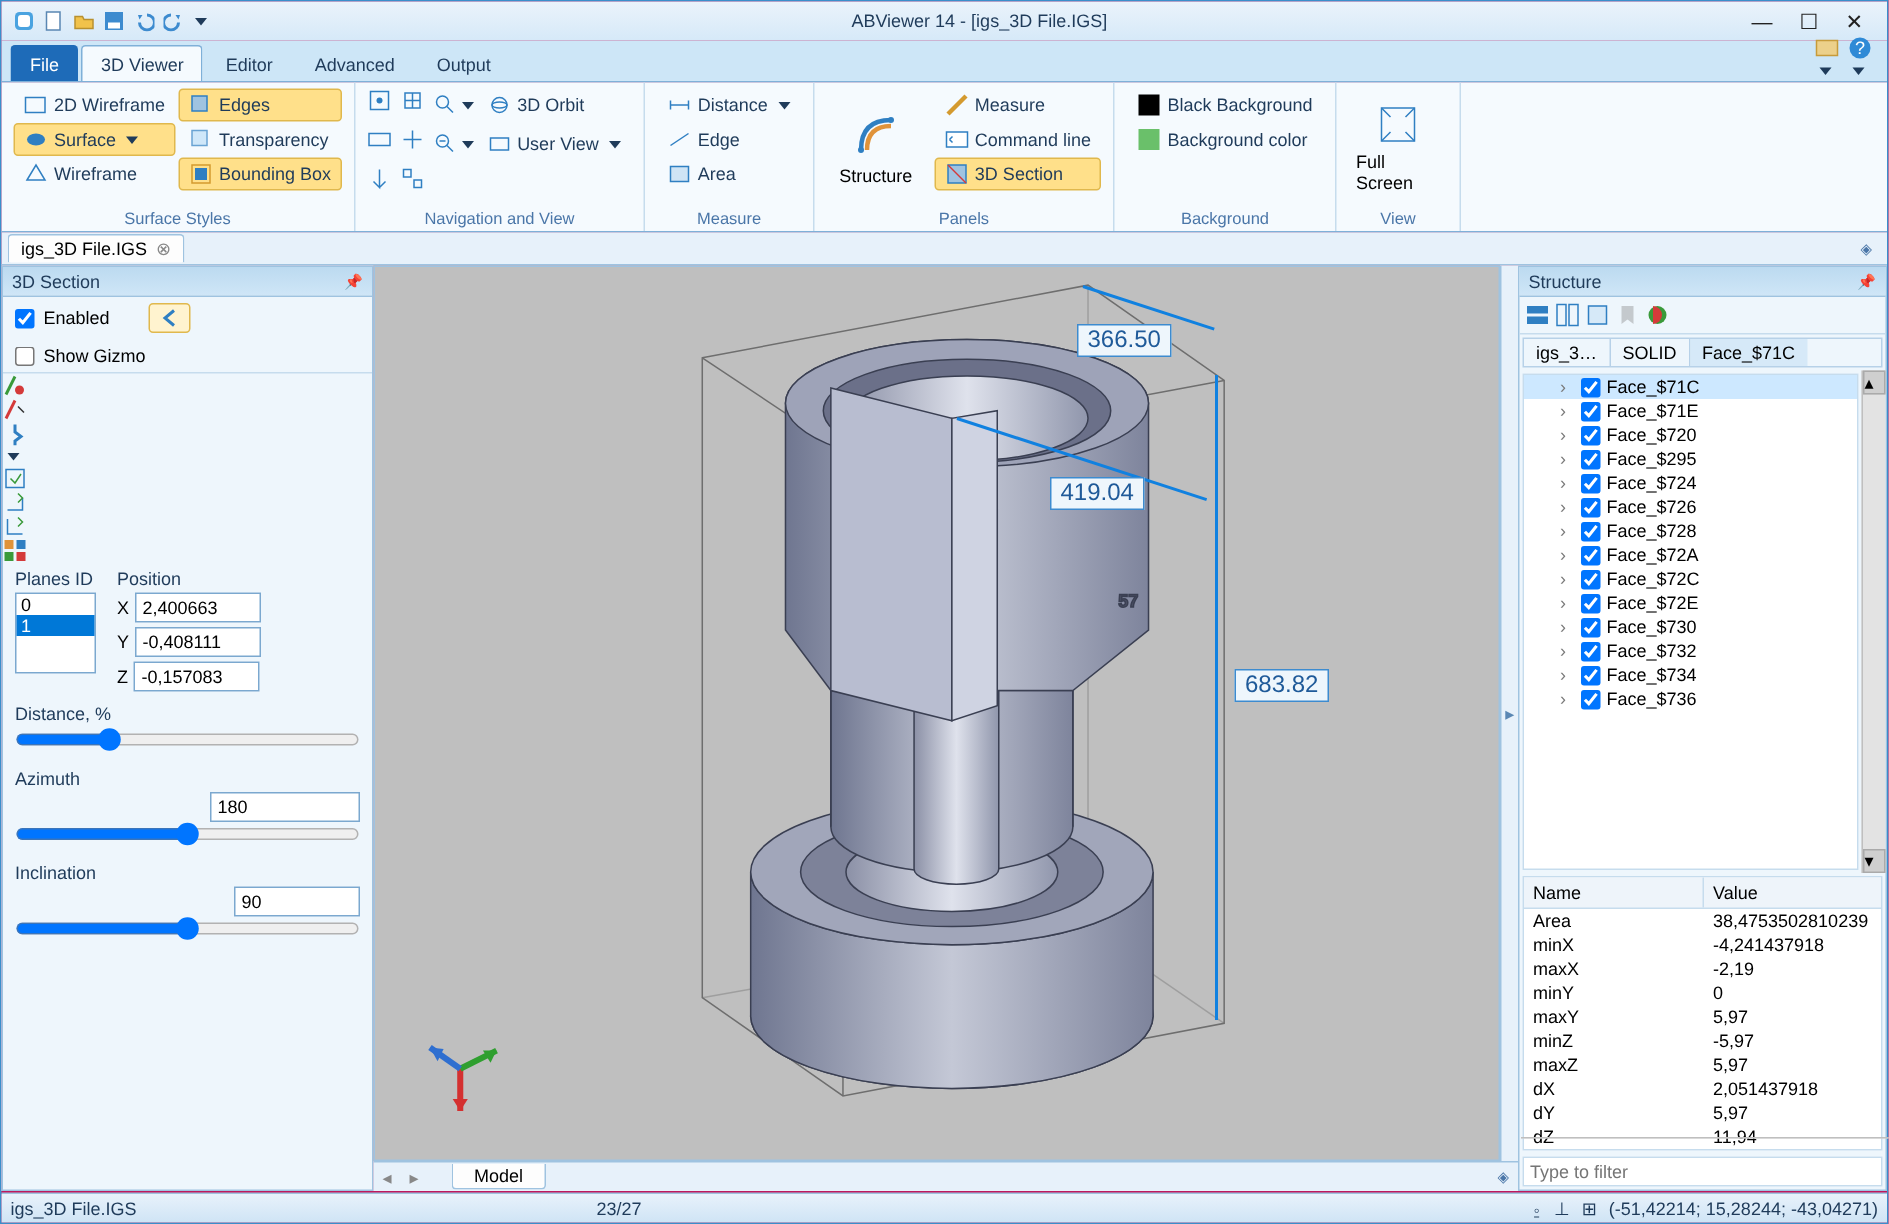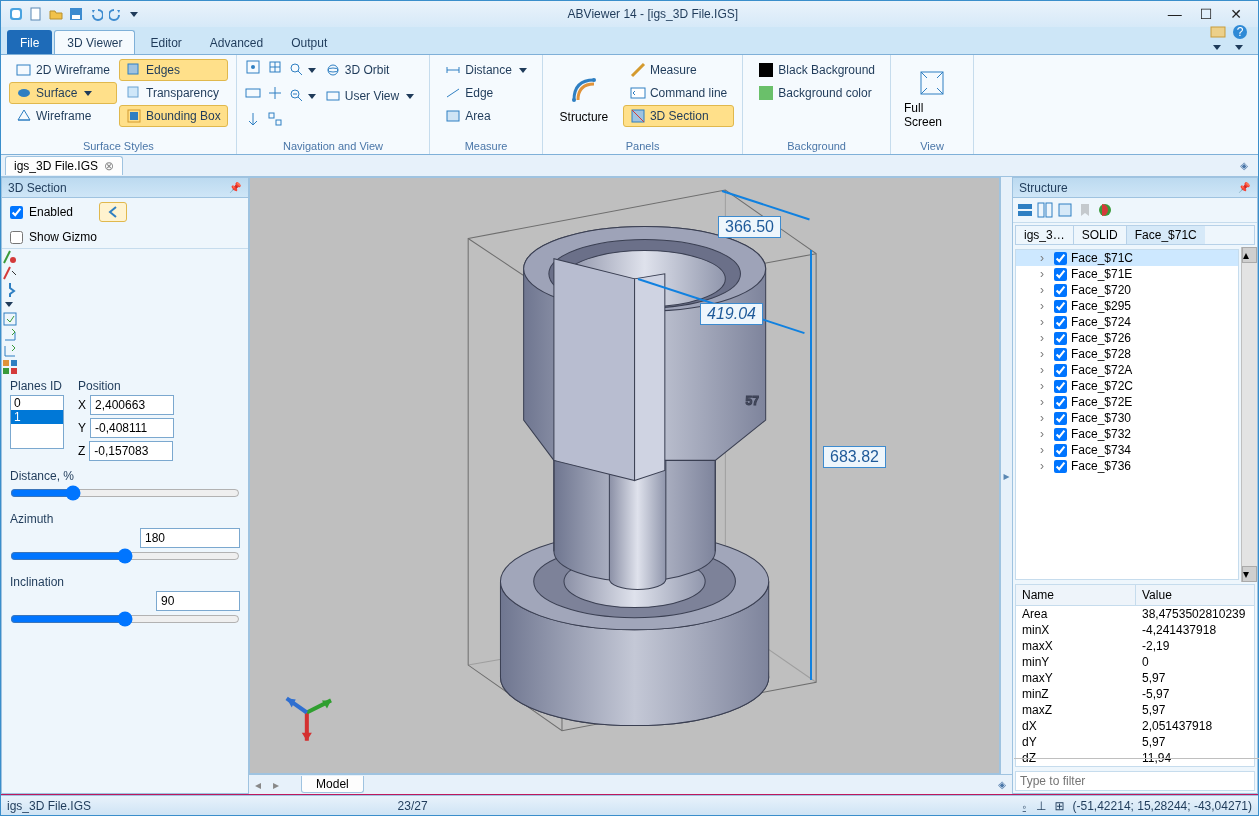--- a/index.html
+++ b/index.html
@@ -564,21 +564,21 @@
                 <path d="M24 -12 l-4 8 l-5 -8 z" fill="#2f9f2f"></path>
               <path d="M0 0 L-20 -14" stroke="#2f6fd0" stroke-width="4"></path>
                 <path d="M-20 -14 l9 1 l-4 8 z" fill="#2f6fd0"></path>
             </g>
           </svg>
 
           <div class="dimline" style="left:472px; top:12px; width:92px; height:2px; transform:rotate(18deg); transform-origin:left;"></div>
           <div class="dimline" style="left:560px; top:72px; width:2px; height:430px;"></div>
           <div class="dimline" style="left:388px; top:100px; width:175px; height:2px; transform:rotate(18deg); transform-origin:left;"></div>
           <div class="dimlabel" style="left:468px; top:38px;">366.50</div>
-          <div class="dimlabel" style="left:450px; top:125px;font-style:italic;">419.04</div>
+          <div class="dimlabel" style="left:450px; top:140px;">419.04</div>
           <div class="dimlabel" style="left:573px; top:268px;">683.82</div>
         </div>
         <div class="viewport-collapse">▸</div>
       </div>
       <div class="modeltab">
         <span style="padding:0 6px;color:#888">◂</span>
         <span style="padding:0 6px;color:#888">▸</span>
         <div class="mt">Model</div>
         <span style="margin-left:auto;padding-right:6px" class="pin">◈</span>
       </div>

